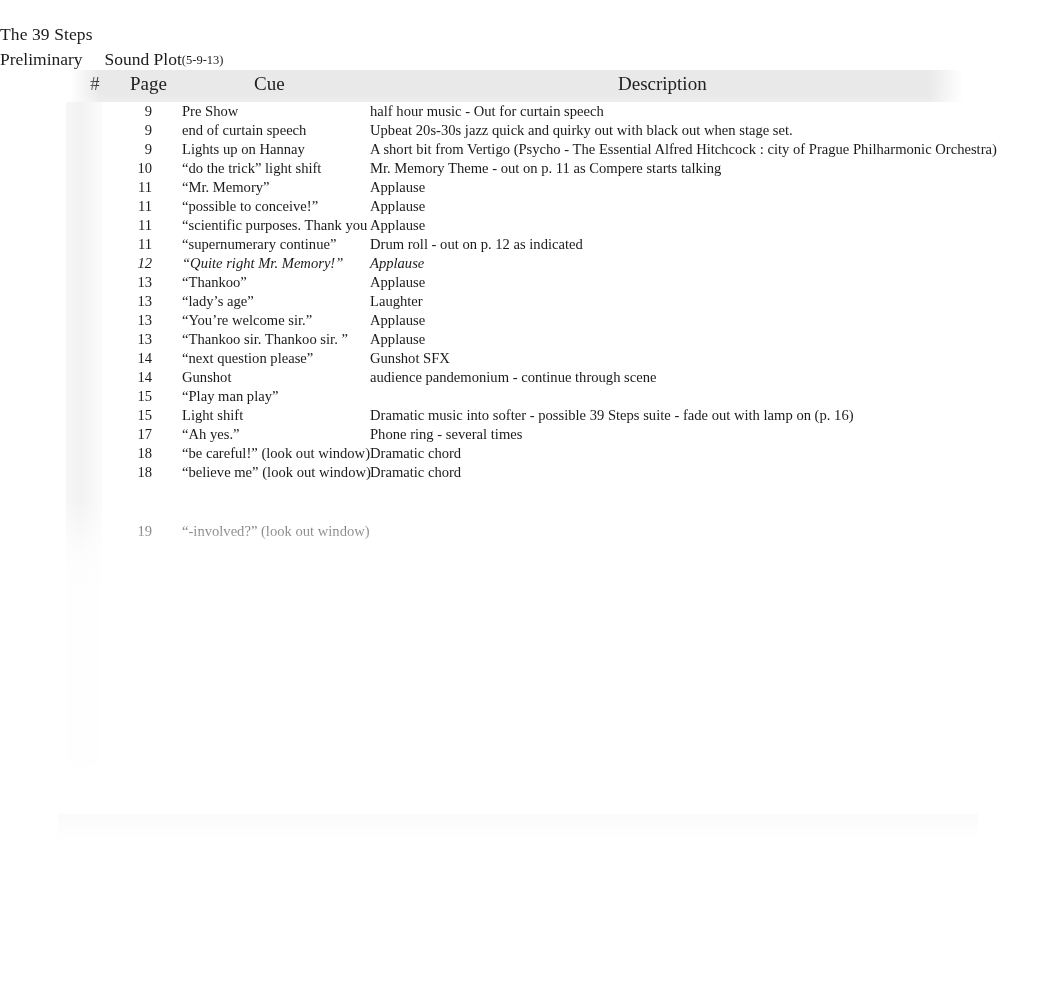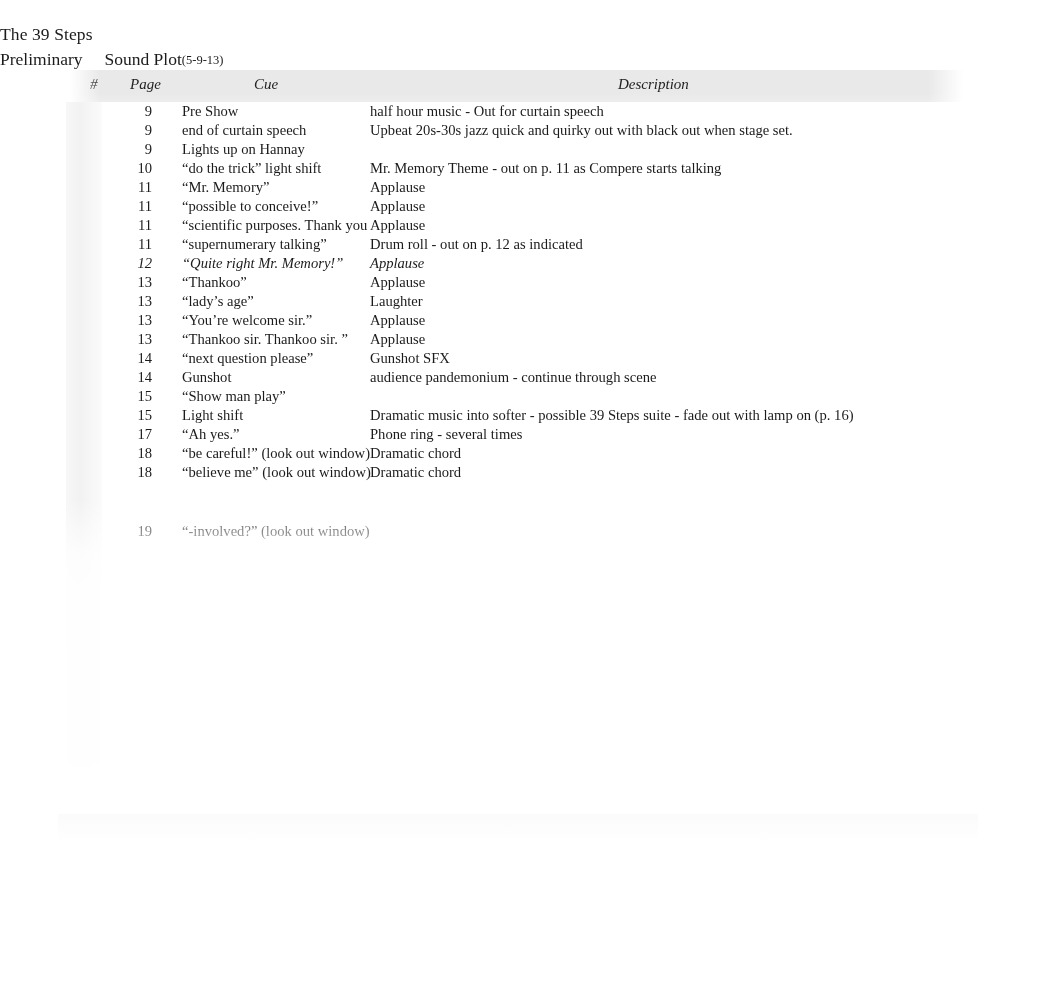--- a/index.html
+++ b/index.html
@@ -73,25 +73,24 @@
     position: absolute;
     left: 0;
     top: 0;
     width: 34px;
     height: 32px;
     background: linear-gradient(to left, rgba(233,233,233,0), #ffffff 88%);
   }
   .hdr {
     position: absolute;
     top: 4px;
-    font-size: 15px;
+    font-size: 19px;
     line-height: 20px;
     color: #222;
     white-space: nowrap;
-    font-style: italic;
   }
   #hdr-num   { left: 24px; }
   #hdr-page  { left: 64px; }
   #hdr-cue   { left: 188px; }
   #hdr-desc  { left: 552px; }
 
   
   #left-gutter {
     position: absolute;
     left: 0;
@@ -208,20 +207,21 @@
       <div class="row" style="top: 19px;">
         <div class="c-num"></div>
         <div class="c-page">9</div>
         <div class="c-cue">end of curtain speech</div>
         <div class="c-desc">Upbeat 20s-30s jazz quick and quirky out with black out when stage set.</div>
       </div>
       <div class="row" style="top: 38px;">
         <div class="c-num"></div>
         <div class="c-page">9</div>
         <div class="c-cue">Lights up on Hannay</div>
+        <div class="c-desc">A short bit from Vertigo    (Psycho - The Essential Alfred Hitchcock    : city of Prague Philharmonic Orchestra)</div>
       </div>
       <div class="row" style="top: 57px;">
         <div class="c-num"></div>
         <div class="c-page">10</div>
         <div class="c-cue">“do the trick” light shift</div>
         <div class="c-desc">Mr. Memory Theme - out on p. 11 as Compere starts talking</div>
       </div>
       <div class="row" style="top: 76px;">
         <div class="c-num"></div>
         <div class="c-page">11</div>
@@ -236,21 +236,21 @@
       </div>
       <div class="row" style="top: 114px;">
         <div class="c-num"></div>
         <div class="c-page">11</div>
         <div class="c-cue">“scientific purposes. Thank you</div>
         <div class="c-desc">Applause</div>
       </div>
       <div class="row" style="top: 133px;">
         <div class="c-num"></div>
         <div class="c-page">11</div>
-        <div class="c-cue">“supernumerary talking”</div>
+        <div class="c-cue">“supernumerary continue”</div>
         <div class="c-desc">Drum roll - out on p. 12 as indicated</div>
       </div>
       <div class="row" style="top: 152px; font-style: italic;">
         <div class="c-num"></div>
         <div class="c-page">12</div>
         <div class="c-cue">“Quite right Mr. Memory!”</div>
         <div class="c-desc">Applause</div>
       </div>
       <div class="row" style="top: 171px;">
         <div class="c-num"></div>
@@ -284,21 +284,21 @@
       </div>
       <div class="row" style="top: 266px;">
         <div class="c-num"></div>
         <div class="c-page">14</div>
         <div class="c-cue">Gunshot</div>
         <div class="c-desc">audience pandemonium - continue through scene</div>
       </div>
       <div class="row" style="top: 285px;">
         <div class="c-num"></div>
         <div class="c-page">15</div>
-        <div class="c-cue">“Show man play”</div>
+        <div class="c-cue">“Play man play”</div>
       </div>
       <div class="row" style="top: 304px;">
         <div class="c-num"></div>
         <div class="c-page">15</div>
         <div class="c-cue">Light shift</div>
         <div class="c-desc">Dramatic music into softer - possible 39 Steps suite - fade out with lamp on (p. 16)</div>
       </div>
       <div class="row" style="top: 323px;">
         <div class="c-num"></div>
         <div class="c-page">17</div>

